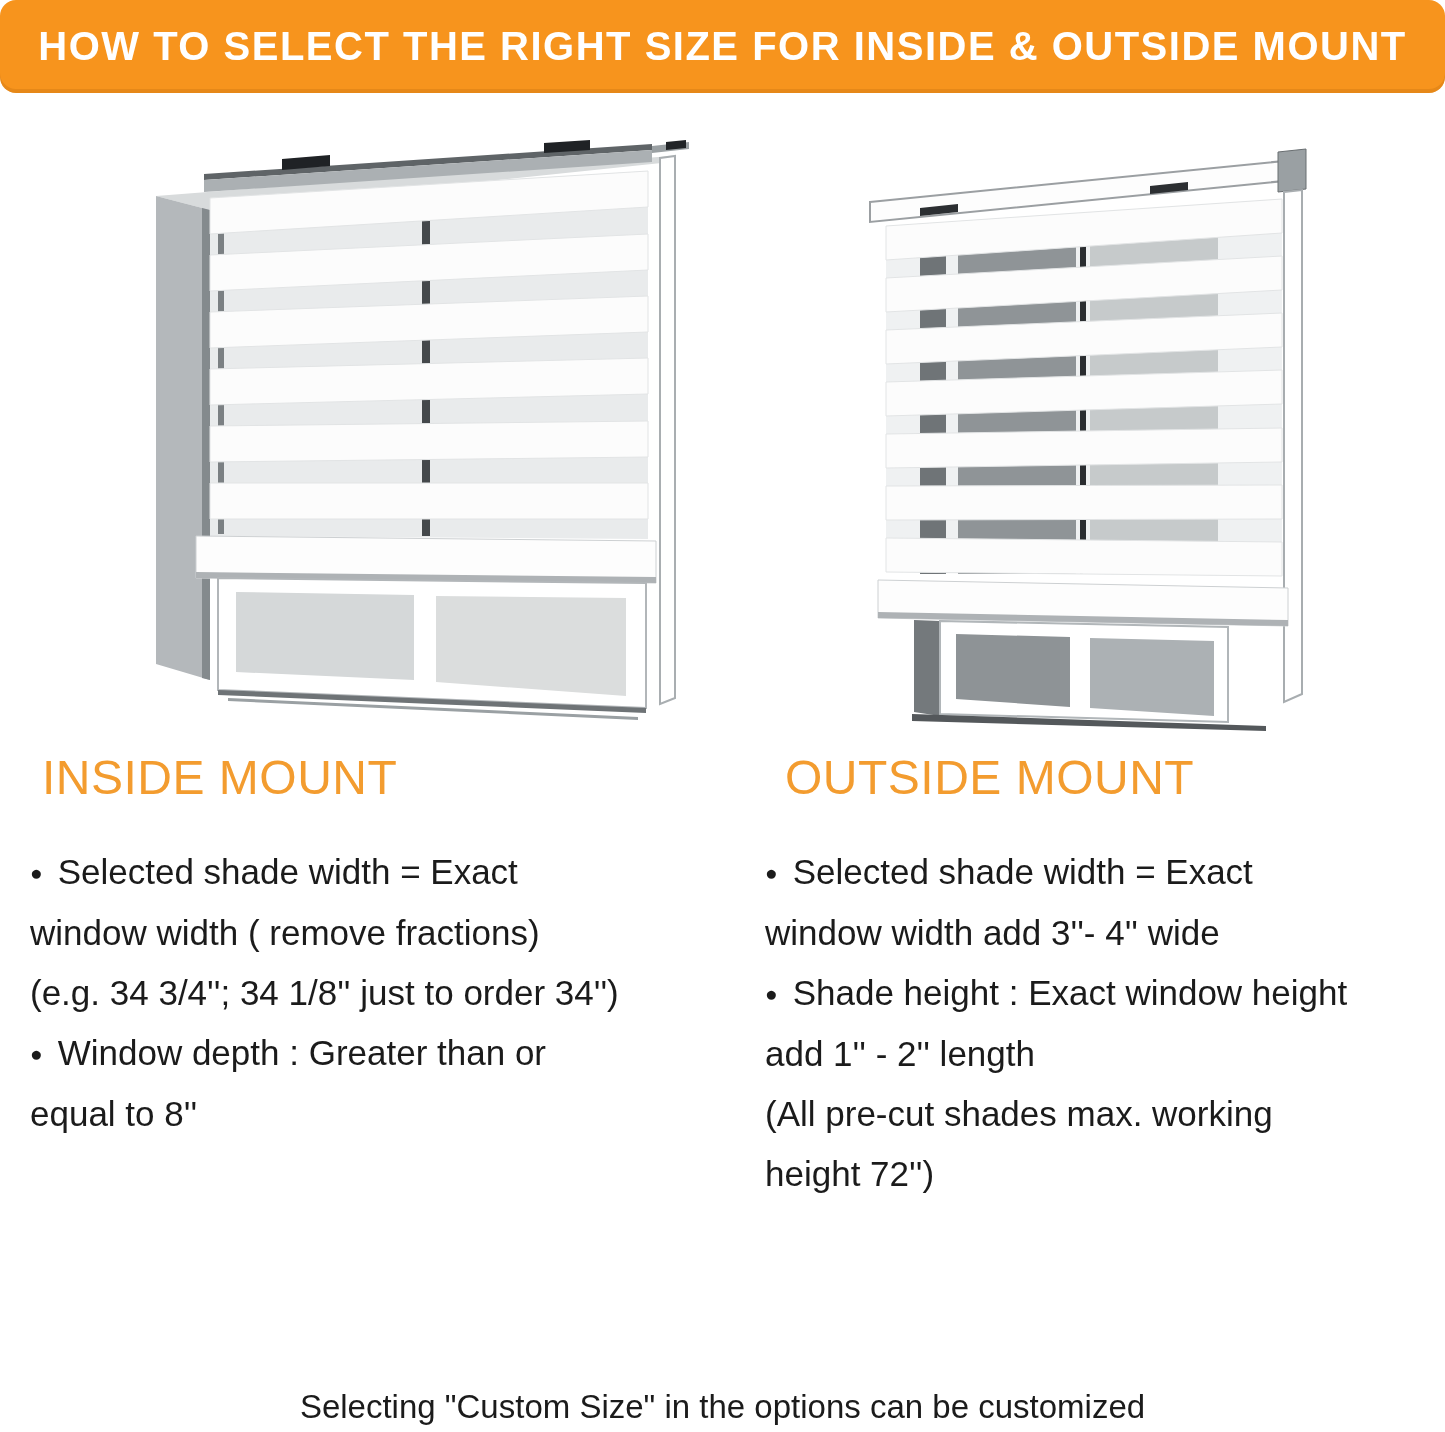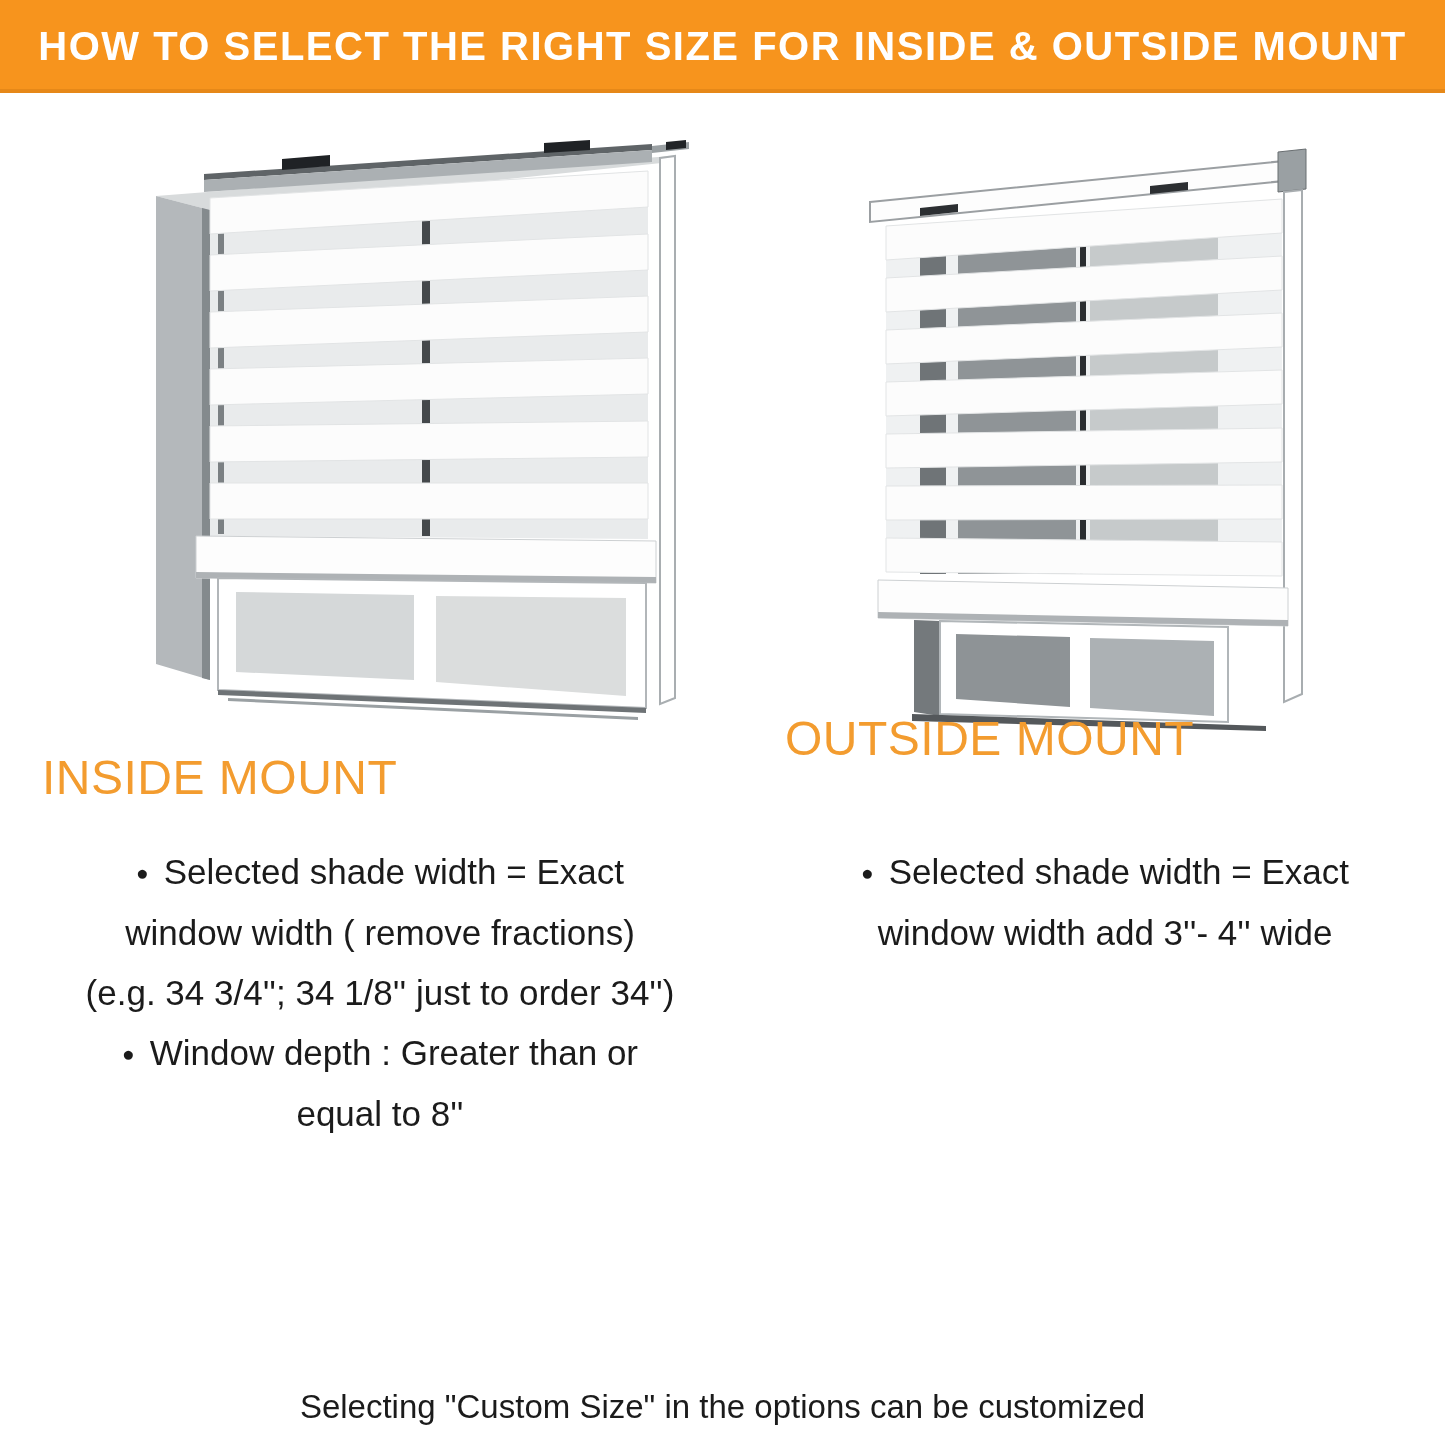--- a/index.html
+++ b/index.html
@@ -7,45 +7,46 @@
   body { font-family:"Liberation Sans", sans-serif; }
   .page {
     position:relative; width:1445px; height:1432px;
     background:#ffffff; overflow:hidden;
   }
   
   .banner {
     position:absolute; left:0; top:0; width:1445px; height:93px;
     background:#F7941D; display:flex; align-items:center; justify-content:center;
     box-shadow: inset 0 -4px 0 rgba(180,100,10,0.25);
+    border-radius: 16px;
   }
   .banner h1 {
     color:#ffffff; font-size:40px; font-weight:bold; letter-spacing:1.5px;
     white-space:nowrap;
   }
   
   .illus { position:absolute; }
   .illus-left  { left:126px; top:140px; width:565px; height:585px; }
   .illus-right { left:858px; top:146px; width:455px; height:585px; }
   .illus svg { width:100%; height:100%; display:block; }
   
   .heading {
     position:absolute; font-size:48px; font-weight:normal; color:#F39C2F;
     letter-spacing:0.5px; white-space:nowrap;
   }
   .heading-left  { left:42px;  top:750px; }
-  .heading-right { left:785px; top:711px; }
+  .heading-right { left:785px; top:750px; }
   
   .col {
     position:absolute; top:842px; font-size:35px; color:#1b1b1b;
     line-height:60px;
   }
   .col-left  { left:30px;  width:700px; }
   .col-right { left:765px; width:680px; }
-  .bullet { margin:0;text-align:center; }
+  .bullet { margin:0; }
   .marker { font-size:21px; vertical-align:4px; margin-right:15px; }
   .btext  { white-space:pre-line; }
   
   .footnote {
     position:absolute; left:0; top:1384px; width:1445px;
     text-align:center; font-size:33px; color:#1b1b1b; line-height:46px;
   }
 </style>
 </head>
 <body>
@@ -136,17 +137,21 @@
     <p class="bullet"><span class="marker">●</span><span class="btext">Selected shade width = Exact
 window width ( remove fractions)
 (e.g. 34 3/4''; 34 1/8'' just to order 34'')</span></p>
     <p class="bullet"><span class="marker">●</span><span class="btext">Window depth : Greater than or
 equal to 8''</span></p>
   </div>
 
   <div class="col col-right">
     <p class="bullet"><span class="marker">●</span><span class="btext">Selected shade width = Exact
 window width add 3''- 4'' wide</span></p>
+    <p class="bullet"><span class="marker">●</span><span class="btext">Shade height : Exact window height
+add 1'' - 2'' length
+(All pre-cut shades max. working
+height 72'')</span></p>
   </div>
 
   <footer class="footnote">Selecting "Custom Size" in the options can be customized</footer>
 
 </div>
 
 </body></html>

